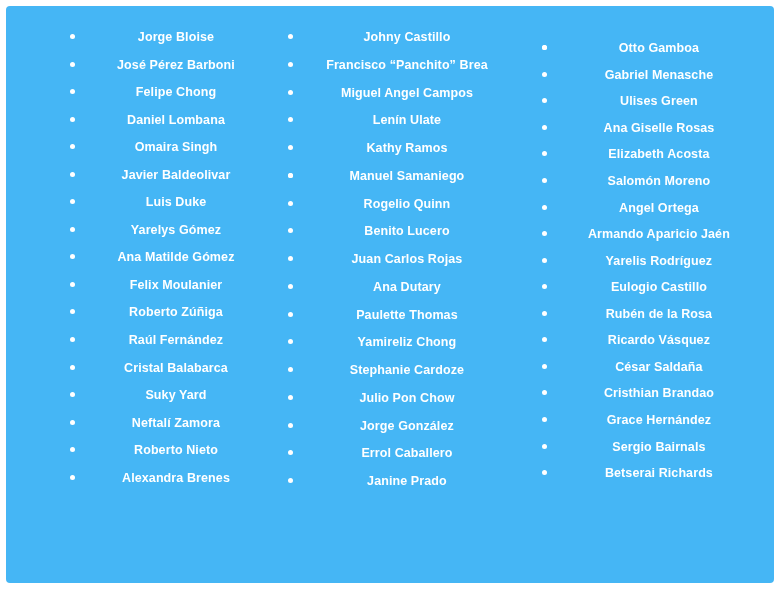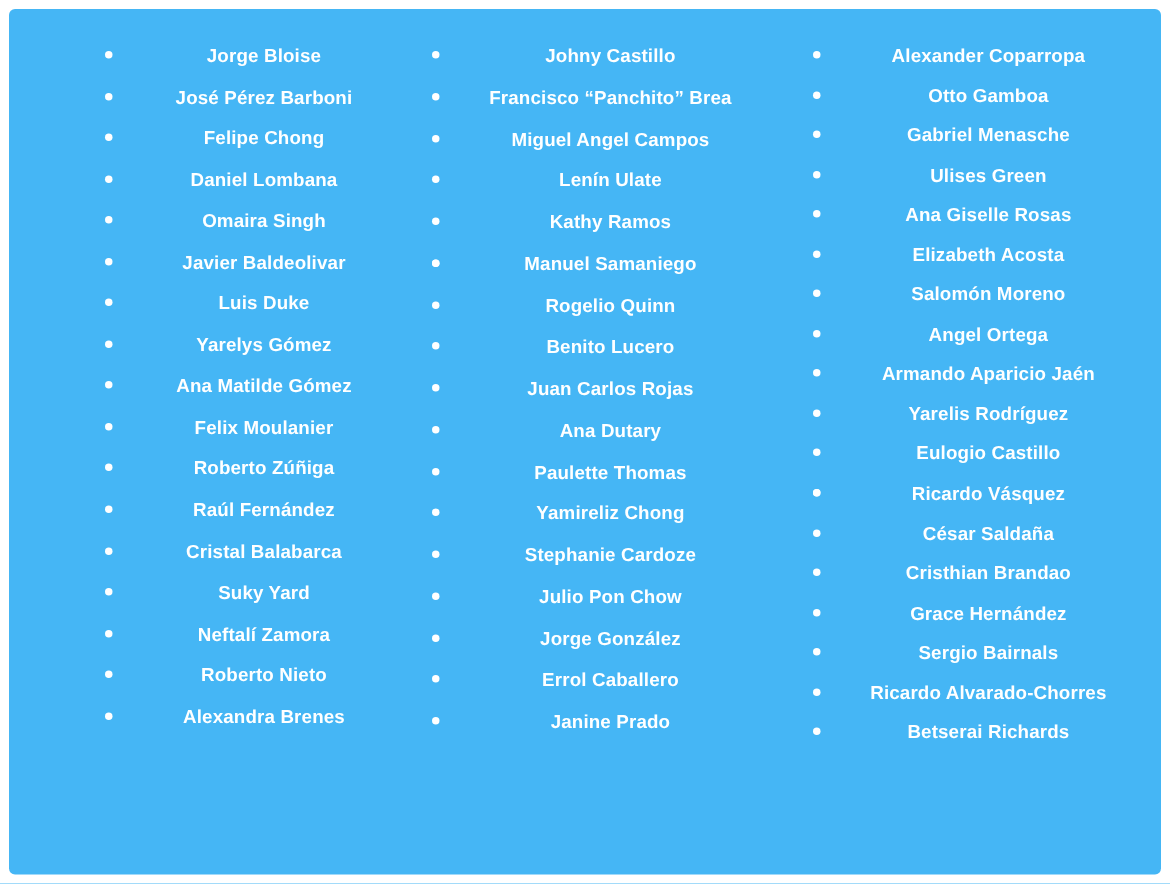--- a/index.html
+++ b/index.html
@@ -224,21 +224,20 @@
             <span class="bullet"></span>
             <span class="name">Janine Prado</span>
           </li>
       </ul>
     </div>
 
     <div class="column col-3">
       <ul class="list">
         <li>
             <span class="bullet"></span>
-            <span class="name">Alexander Coparropa</span>
           </li>
         <li>
             <span class="bullet"></span>
             <span class="name">Otto Gamboa</span>
           </li>
         <li>
             <span class="bullet"></span>
             <span class="name">Gabriel Menasche</span>
           </li>
         <li>
@@ -268,44 +267,41 @@
         <li>
             <span class="bullet"></span>
             <span class="name">Yarelis Rodríguez</span>
           </li>
         <li>
             <span class="bullet"></span>
             <span class="name">Eulogio Castillo</span>
           </li>
         <li>
             <span class="bullet"></span>
+            <span class="name">Rubén de la Rosa</span>
           </li>
         <li>
             <span class="bullet"></span>
             <span class="name">Ricardo Vásquez</span>
           </li>
         <li>
             <span class="bullet"></span>
             <span class="name">César Saldaña</span>
           </li>
         <li>
             <span class="bullet"></span>
             <span class="name">Cristhian Brandao</span>
           </li>
         <li>
             <span class="bullet"></span>
             <span class="name">Grace Hernández</span>
           </li>
         <li>
             <span class="bullet"></span>
             <span class="name">Sergio Bairnals</span>
-          </li>
-        <li>
-            <span class="bullet"></span>
-            <span class="name">Ricardo Alvarado-Chorres</span>
           </li>
         <li>
             <span class="bullet"></span>
             <span class="name">Betserai Richards</span>
           </li>
       </ul>
     </div>
 
   </div>
 </div>

